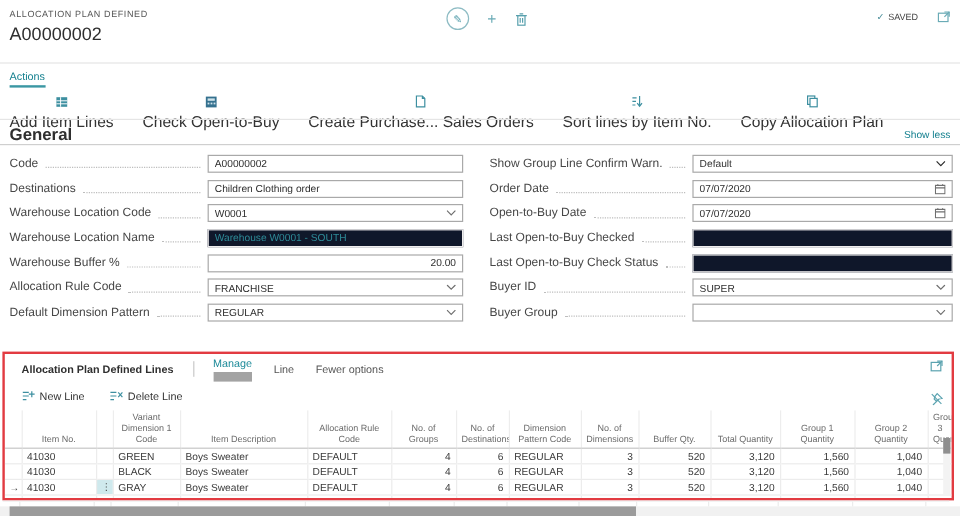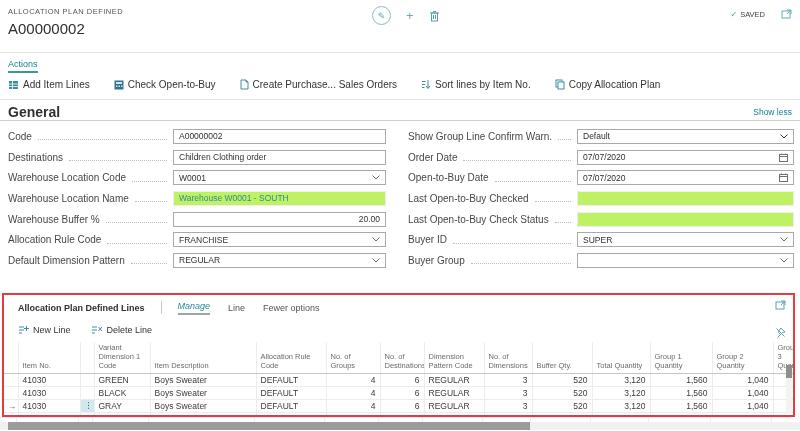--- a/index.html
+++ b/index.html
@@ -17,57 +17,57 @@
   .saved-wrap{display:flex;align-items:center;gap:3px;font-size:7.5px;color:#3f3f3f;}
   .saved-check{color:#4c8f9b;font-size:8px;}
   .hr{position:absolute;left:0;right:0;height:1px;background:#e5e5e5;}
   .hr1{top:52px}.hr2{top:99px}
   .hr3{top:120px;background:#cfcfcf;}
 
   
   .actions-tab{position:absolute;top:59px;left:8px;font-size:9px;color:#15808f;
     padding-bottom:2px;border-bottom:2px solid #3b97a3;cursor:pointer;}
   .action-row{position:absolute;top:79px;left:8px;display:flex;align-items:center;gap:24px;}
-  .action-btn{display:flex;align-items:center;gap:4px;font-size:10px;color:#333;cursor:pointer;white-space:nowrap;}
+  .action-btn{display:flex;align-items:center;gap:4px;font-size:13px;color:#333;cursor:pointer;white-space:nowrap;flex-direction:column;}
 
   
   .general-title{position:absolute;top:104px;left:8px;font-size:14px;font-weight:bold;color:#2f2f2f;}
   .show-less{position:absolute;top:107px;right:8px;font-size:8.5px;color:#15808f;cursor:pointer;}
   .fields{position:absolute;top:126px;left:8px;width:786px;}
   .fcol{position:absolute;top:0;}
   .fcol-left{left:0;width:378px;}
   .fcol-right{left:400px;width:386px;}
   .frow{display:flex;align-items:center;height:20.7px;}
   .flabel{font-size:10px;color:#474747;white-space:nowrap;}
   .leader{flex:1;border-bottom:1px dotted #bdbdbd;height:7px;margin:0 6px;min-width:8px;}
   .ctrl{width:213px;height:15px;border:1px solid #a9a9a9;box-sizing:border-box;background:#fff;
     display:flex;align-items:center;padding:0 5px;font-size:8.5px;color:#2f2f2f;flex:none;}
   .fcol-right .ctrl{width:217px;}
   .ctrl .val{flex:1;white-space:nowrap;overflow:hidden;}
   .ctrl.num .val{text-align:right;}
-  .ctrl.disabled{background:#bef264;border-color:#efeeee;}
+  .ctrl.disabled{background:#0f172a;border-color:#efeeee;}
   .ctrl .linktext{color:#2e8b98;}
   .chev{flex:none;margin-left:4px;display:flex;}
   
   .lines-card{position:absolute;left:2px;top:293px;width:793px;height:124px;
     border:2px solid #e23b41;background:#fff;box-sizing:border-box;overflow:hidden;}
   .lines-head{position:relative;height:25px;display:flex;align-items:center;padding-left:14px;}
   .lines-title{font-size:9px;font-weight:bold;color:#2f2f2f;}
   .vsep{width:1px;height:13px;background:#c9c9c9;margin:0 16px;}
   .ltab{font-size:9px;color:#555;margin-right:18px;cursor:pointer;}
-  .ltab.active{color:#1d8a99;border-bottom:2px solid #a3a3a3;padding-bottom:2px;font-style:italic;}
+  .ltab.active{color:#1d8a99;border-bottom:8px solid #a3a3a3;padding-bottom:2px;}
   .card-icon-tr{position:absolute;top:5px;right:7px;}
   .card-icon-pin{position:absolute;top:32px;right:7px;}
   .lines-toolbar{display:flex;align-items:center;gap:20px;height:20px;padding-left:14px;}
   .tool-btn{display:flex;align-items:center;gap:4px;font-size:9px;color:#333;cursor:pointer;}
 
   table.lines{border-collapse:collapse;table-layout:fixed;width:789px;font-size:8.5px;margin-top:2px;}
   table.lines th{font-weight:400;color:#6b6b6b;font-size:7.5px;line-height:1.2;vertical-align:bottom;
     padding:1px 4px 3px;border-bottom:1px solid #c6c6c6;border-left:1px solid #ededed;
-    overflow:hidden;white-space:normal;height:23px;text-align:left;}
+    overflow:hidden;white-space:normal;height:23px;text-align:center;}
   table.lines td{padding:0 4px;height:12px;border-bottom:1px solid #ececec;border-left:1px solid #ececec;
     white-space:nowrap;overflow:hidden;color:#3a3a3a;}
   table.lines th:first-child,table.lines td:first-child{border-left:none;}
   th.num,td.num{text-align:right;}
   td.link,span.cell-link{color:#2e8b98;}
   .row-arrow{color:#4a4a4a;font-size:8px;}
   .dots-cell{background:#cfe9ed;color:#1d8a99;text-align:center;font-size:8px;line-height:10px;cursor:pointer;}
   .vscroll{position:absolute;right:1px;top:70px;width:6px;height:48px;background:#f3f3f3;}
   .vthumb{width:6px;height:13px;background:#8f8f8f;}
   .below-strip{position:absolute;top:417px;left:2px;width:793px;overflow:hidden;height:5px;}

